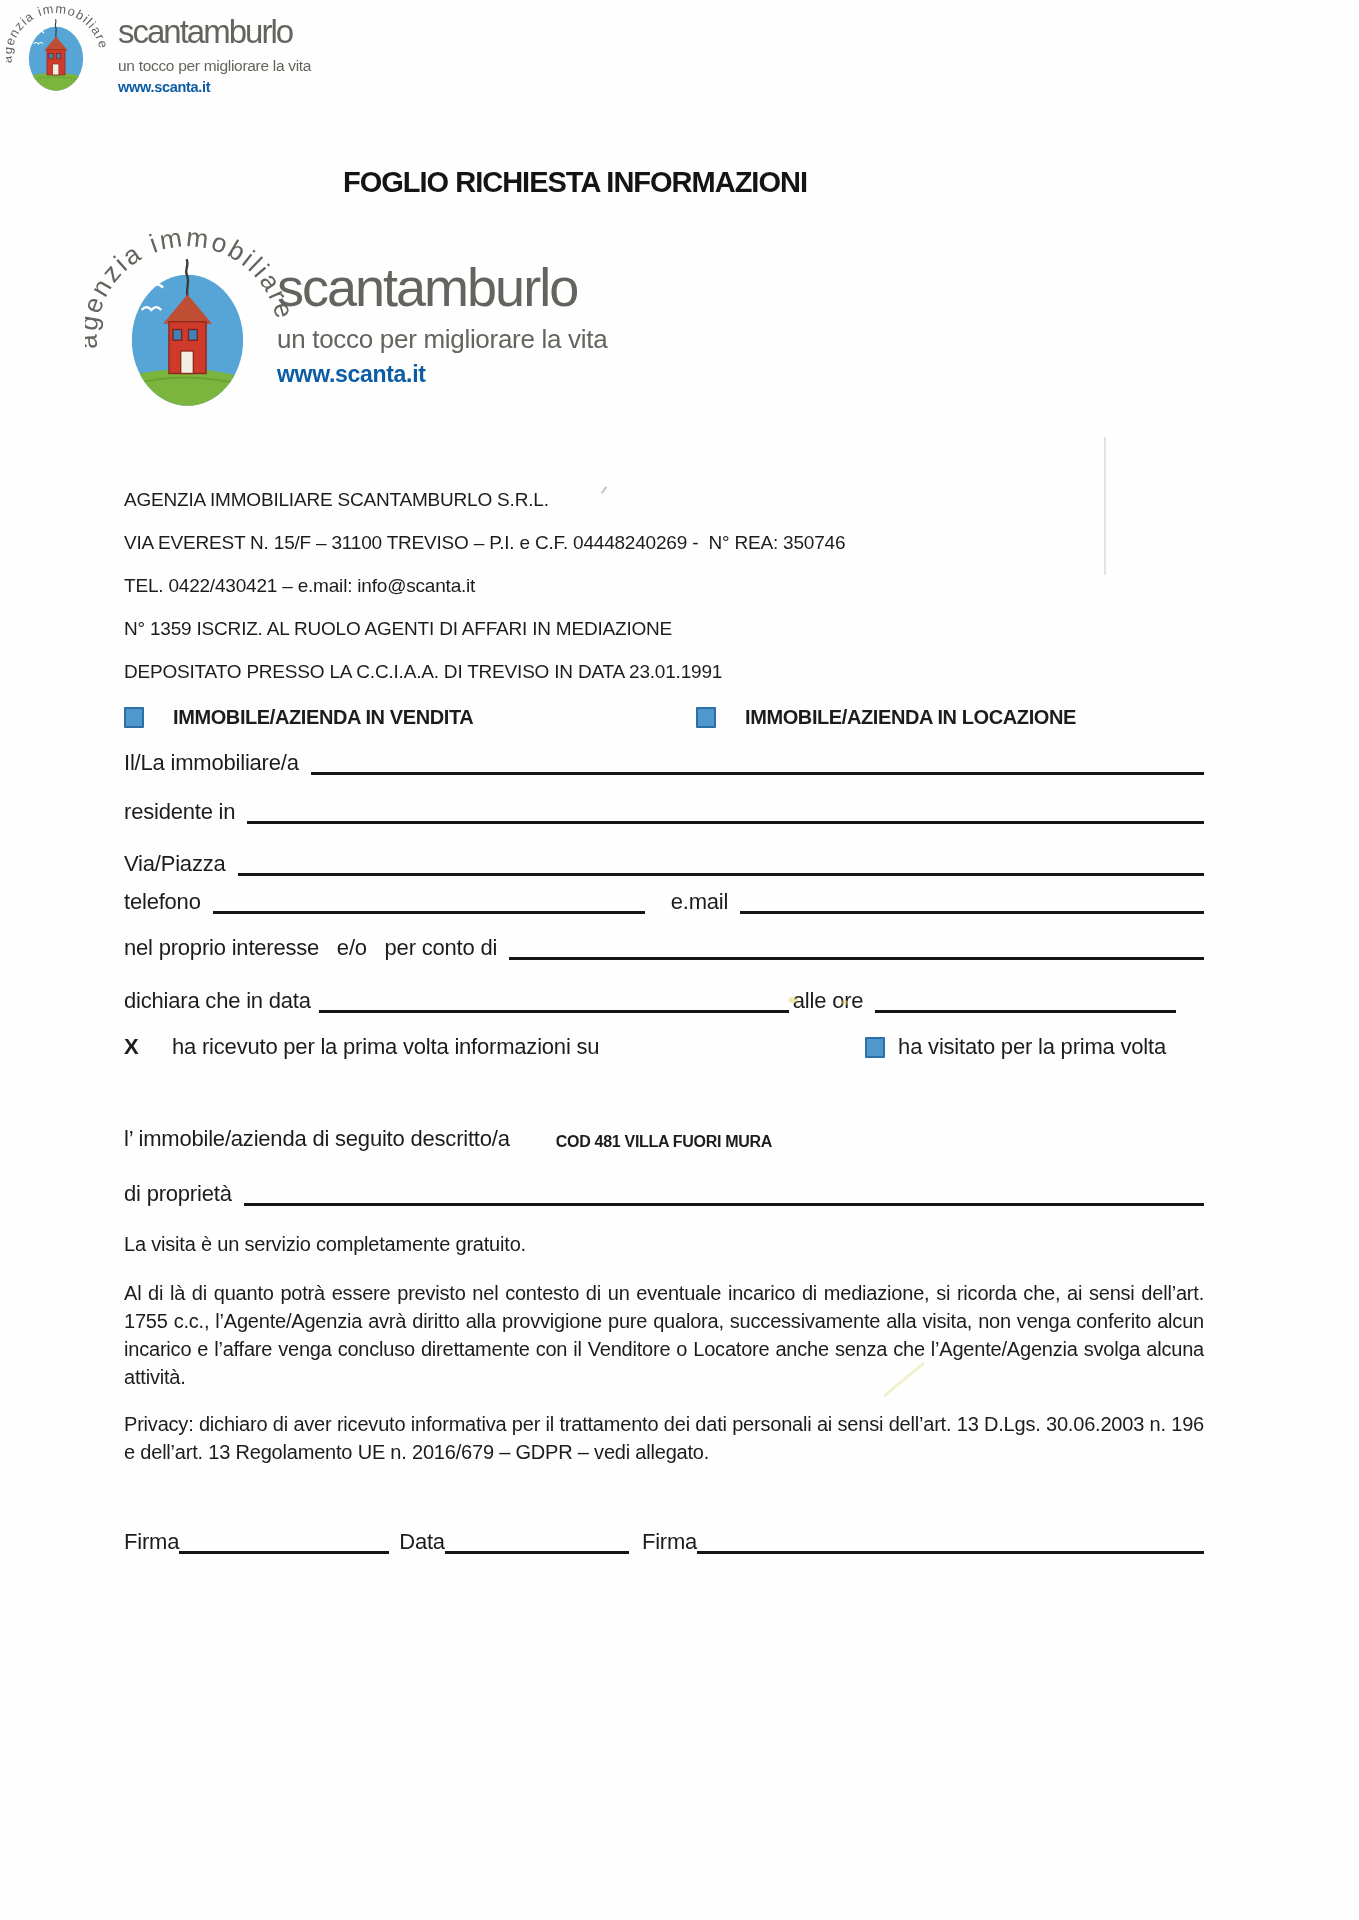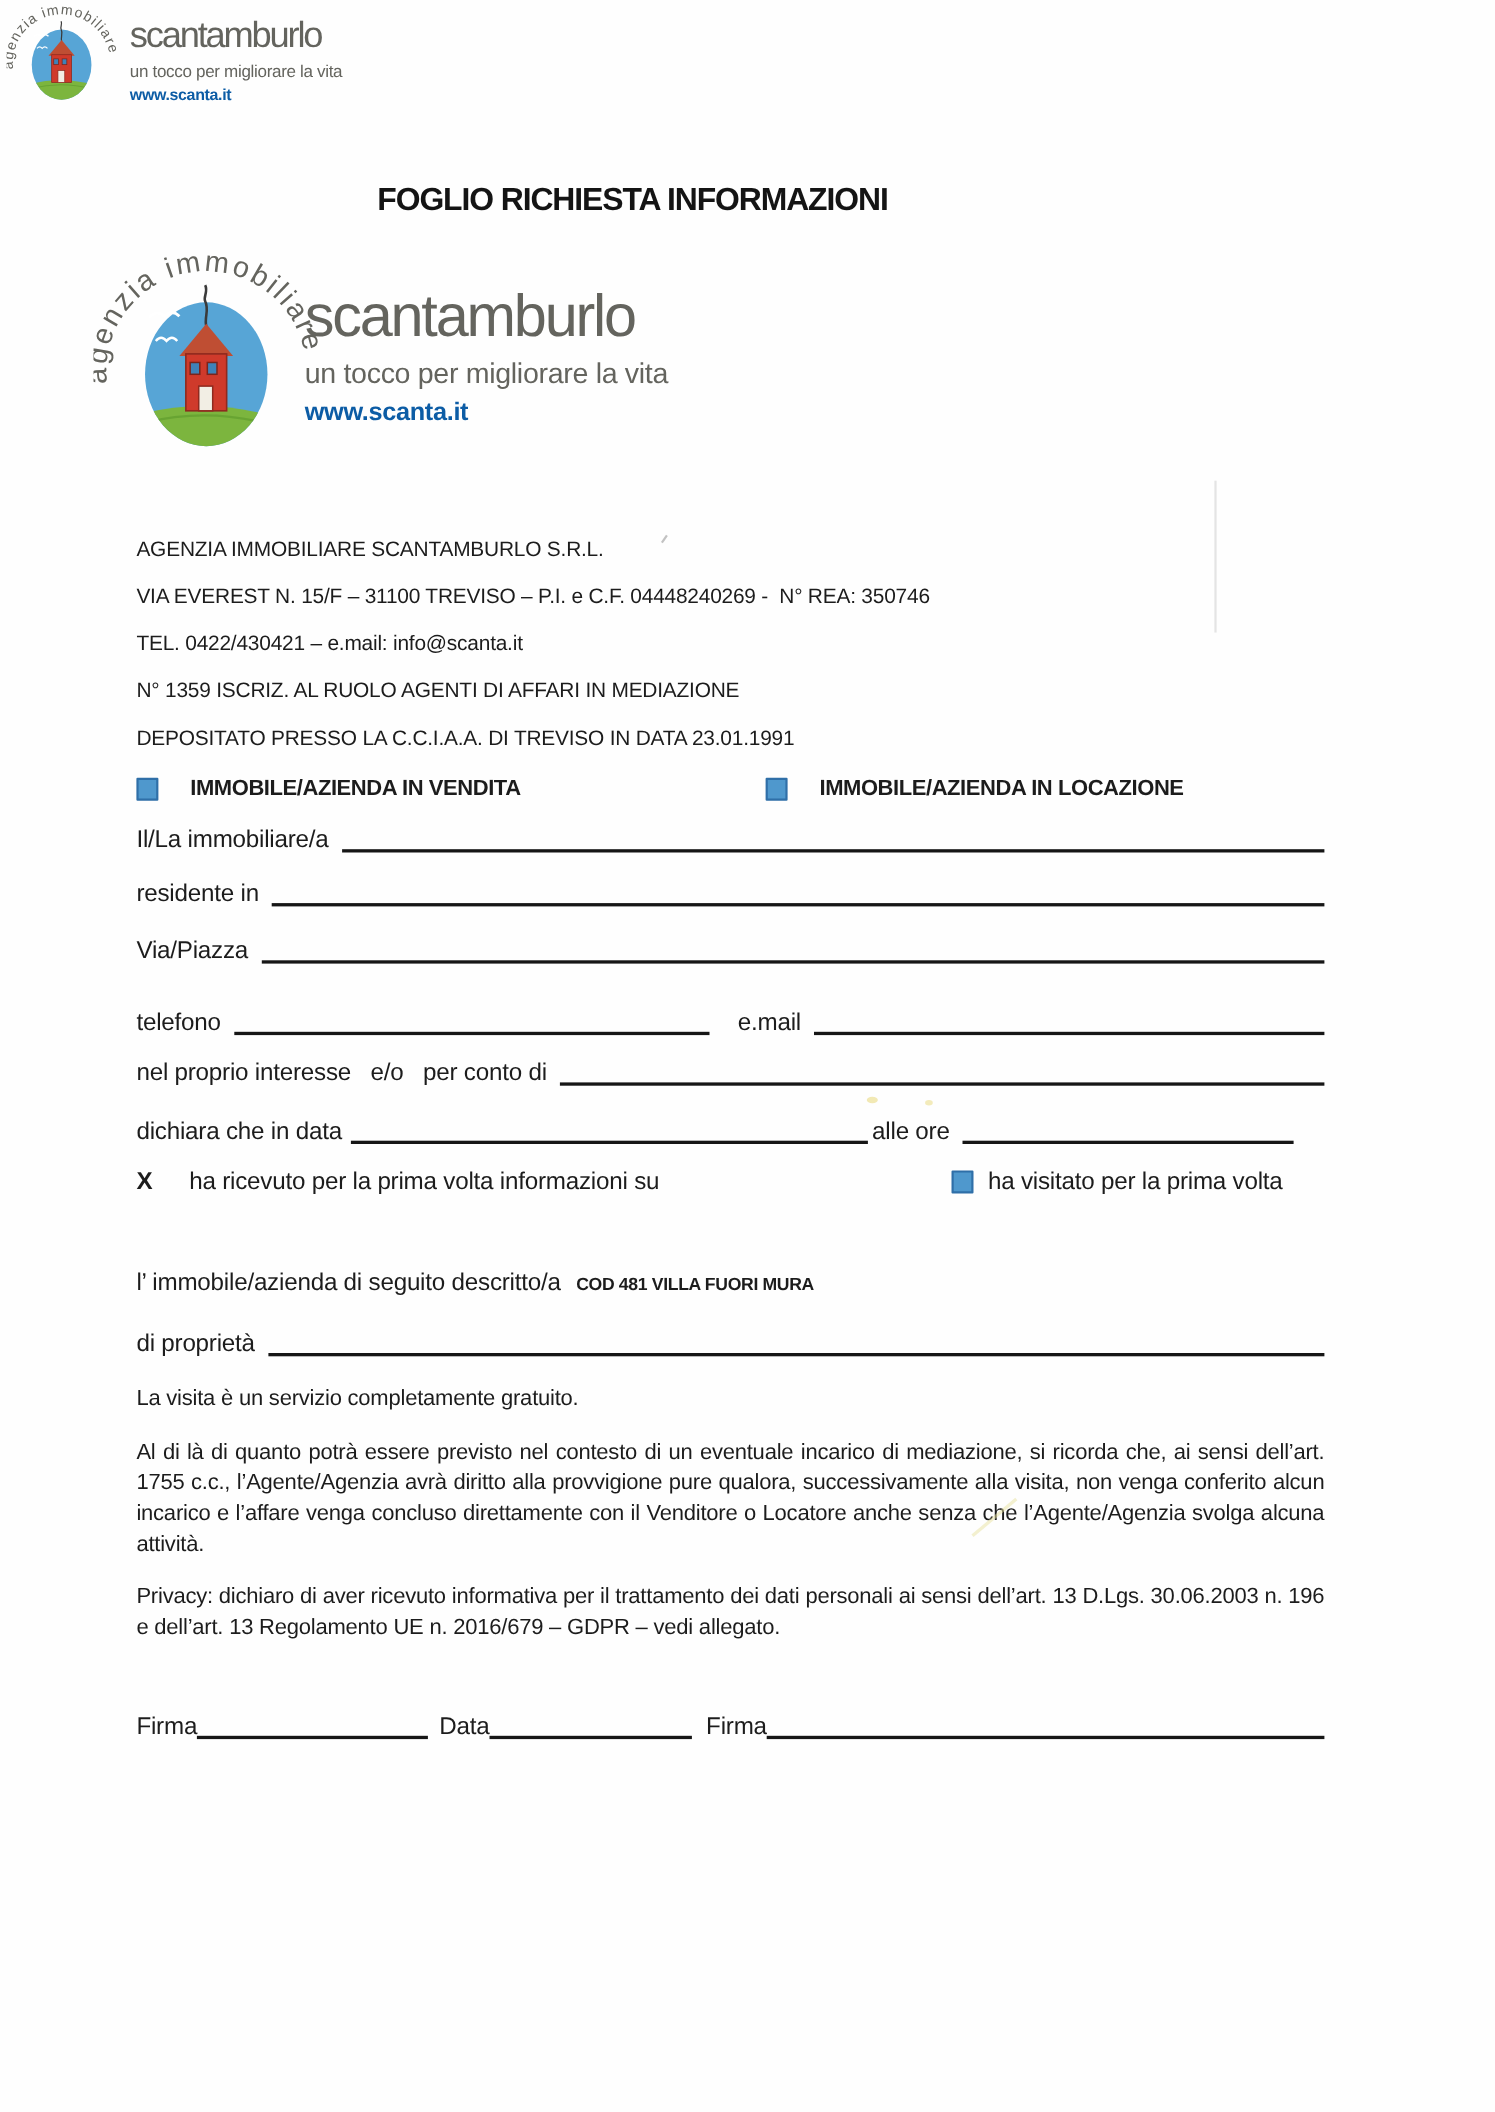--- a/index.html
+++ b/index.html
@@ -52,21 +52,21 @@
   .cblabel{font-size:20px;font-weight:bold;letter-spacing:-0.4px;white-space:pre;}
 
   .frow{display:flex;align-items:flex-end;height:30px;}
   .flabel{font-size:22px;white-space:pre;padding-right:12px;line-height:24px;}
   .fline{border-bottom:3px solid #161616;height:3px;align-self:flex-end;}
   .grow{flex:1;}
 
   .xmark{font-size:22px;font-weight:bold;width:48px;line-height:24px;}
   .xtext{font-size:22px;white-space:pre;line-height:24px;}
 
-  .codrow{display:flex;align-items:flex-end;height:26px;}
+  .codrow{display:flex;align-items:flex-end;height:26px;gap:32px;}
   .cod{font-size:16px;font-weight:bold;letter-spacing:-0.3px;margin-left:14px;white-space:pre;}
 
   .note{margin:0;font-size:20px;line-height:28px;}
   .just{text-align:justify;}
 
   .artifact{position:absolute;}
 </style>
 </head>
 <body>
 
@@ -161,21 +161,21 @@
     <div class="frow" style="margin-top:19px">
       <span class="flabel">residente in</span>
       <span class="fline grow"></span>
     </div>
 
     <div class="frow" style="margin-top:22px">
       <span class="flabel">Via/Piazza</span>
       <span class="fline grow"></span>
     </div>
 
-    <div class="frow" style="margin-top:35px">
+    <div class="frow" style="margin-top:8px">
       <span class="flabel">telefono</span>
       <span class="fline" style="flex:0 0 432px"></span>
       <span class="flabel" style="padding-left:26px">e.mail</span>
       <span class="fline grow"></span>
     </div>
 
     <div class="frow" style="margin-top:16px">
       <span class="flabel">nel proprio interesse   e/o   per conto di</span>
       <span class="fline grow"></span>
     </div>

